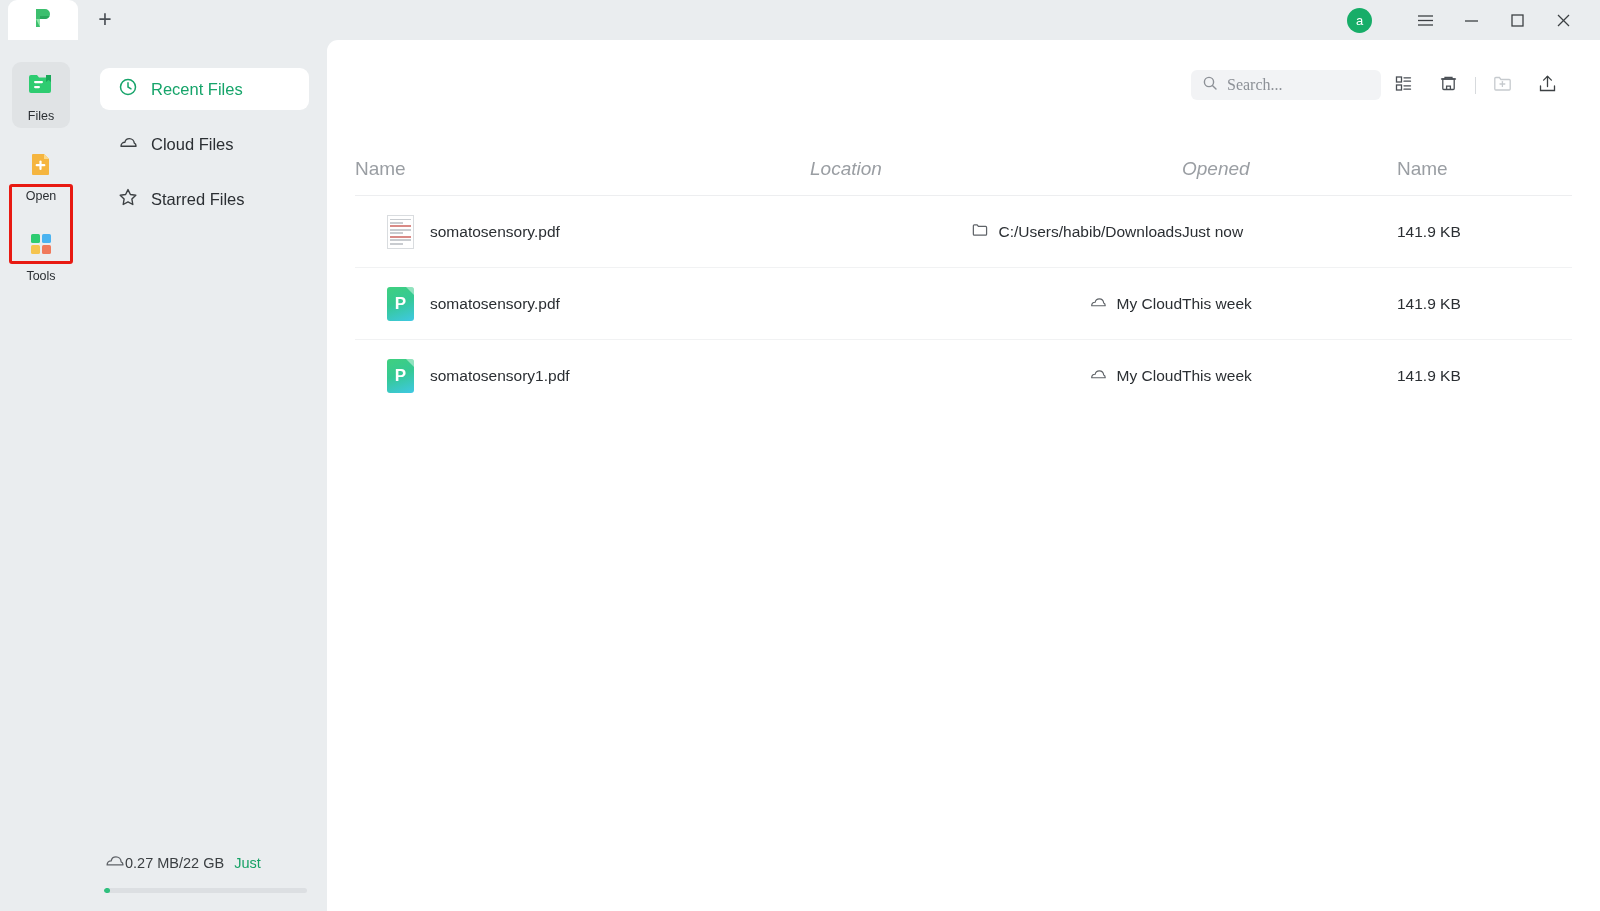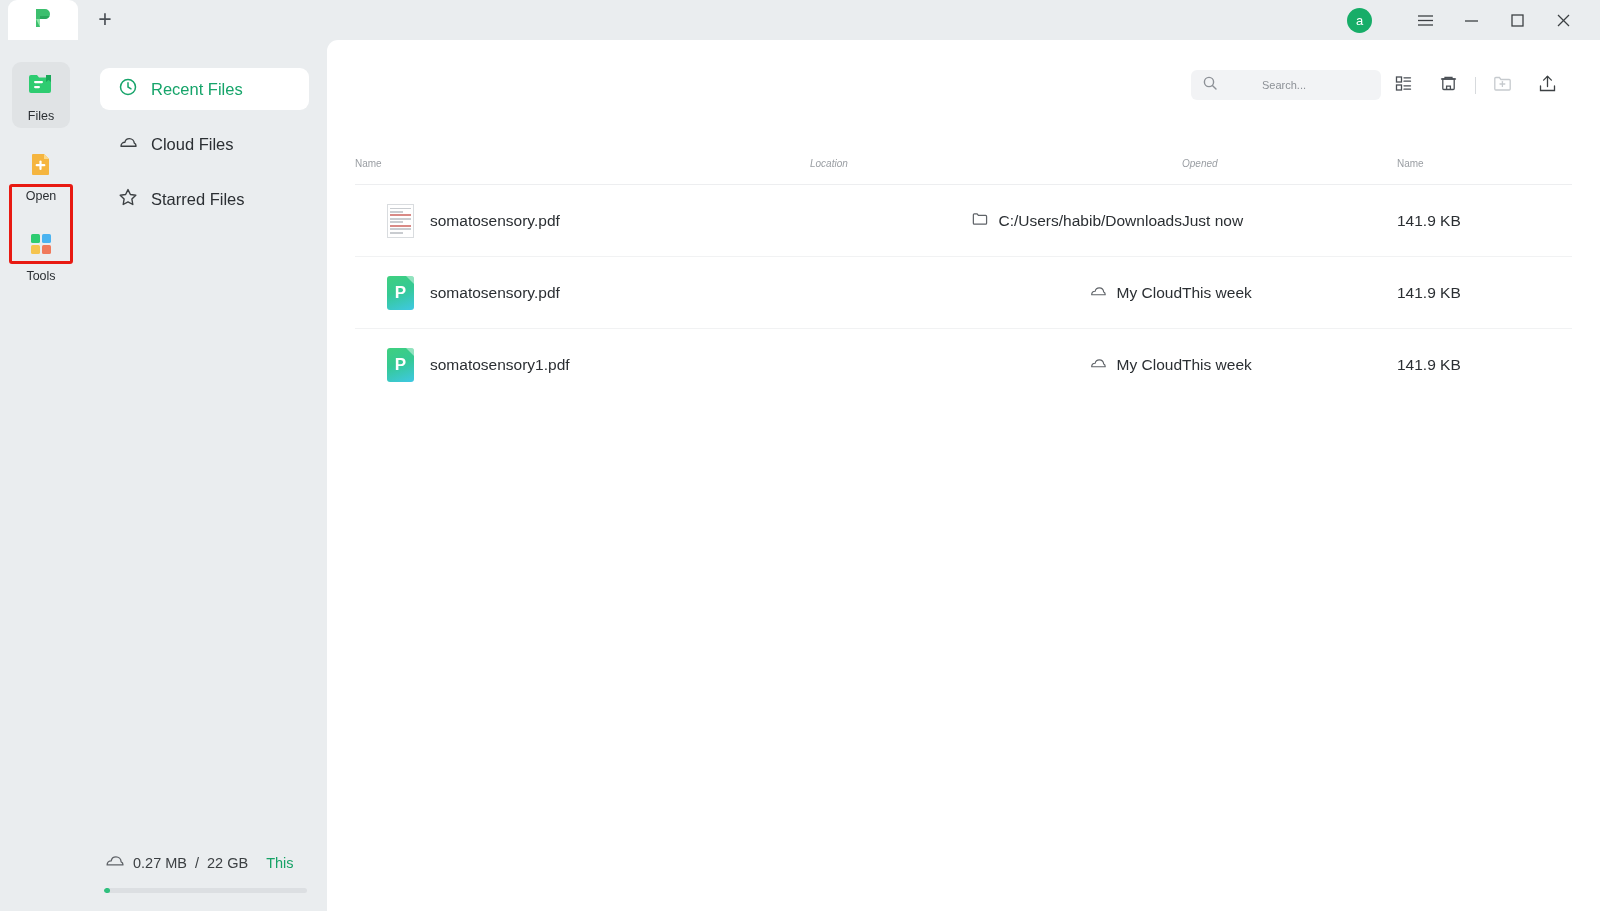--- a/index.html
+++ b/index.html
@@ -75,21 +75,21 @@
     height: 42px; margin: 0 18px 13px 18px; padding-left: 18px;
     border-radius: 9px; cursor: pointer;
     font-size: 16.5px; color: #2b2f33; text-align: right;
   }
   .nav-item.active { background: #ffffff; color: #16a46a; }
   .nav-item.active svg { stroke: #16a46a; }
 
   .storage {
     position: absolute; left: 0; bottom: 18px; width: 245px; padding: 0 22px;
   }
-  .storage-row { display: flex; align-items: center; gap: 8px; }
+  .storage-row { display: flex; align-items: center; }
   .storage-txt { font-size: 14.5px; color: #3c4043; }
   .storage-view { font-size: 14.5px; color: #17a266; cursor: pointer; margin-left: 10px; }
   .bar {
     margin-top: 13px; width: 203px; height: 5px;
     background: #dcdfe2; border-radius: 3px; overflow: hidden;
   }
   .bar > i { display: block; height: 100%; background: #2fc07e; border-radius: 3px; }
 
   
   .content {
@@ -100,33 +100,33 @@
   .toolbar {
     position: absolute; top: 28px; right: 30px;
     display: flex; align-items: center; gap: 0;
   }
   .search {
     width: 190px; height: 30px; background: #f2f3f5; border-radius: 6px;
     display: flex; align-items: center; padding: 0 11px; gap: 9px;
   }
   .search input {
     border: 0; outline: 0; background: transparent;
-    font-family: Liberation Sans, sans-serif;
-    font-size: 11px; color: #6d7278; width: 140px; margin-left: 35px;
+    font-family: Liberation Serif, serif;
+    font-size: 16px; color: #6d7278; width: 140px;
   }
   .search input::placeholder { color: #8d9197; }
   .tbtn {
     width: 45px; height: 34px; display: flex;
     align-items: center; justify-content: center; cursor: pointer;
   }
   .tdiv { width: 1px; height: 17px; background: #d7dadd; margin: 0 4px; }
 
   table { position: absolute; top: 118px; left: 28px; width: 1217px; border-collapse: collapse; }
   th {
-    text-align: left; font-weight: normal; font-size: 10px;
+    text-align: left; font-weight: normal; font-size: 19px;
     color: #9a9ea3; padding: 0 0 15px 0;
   }
   thead tr { border-bottom: 1px solid #edeef0; }
   td { padding: 0; height: 72px; font-size: 15.5px; color: #2b2f33; }
   tbody tr { border-bottom: 1px solid #f1f2f3; }
   tbody tr:last-child { border-bottom: 0; }
   .cell-name { display: flex; align-items: center; gap: 16px; padding-left: 32px; }
   .cell-loc { display: flex; align-items: center; gap: 10px; color: #2b2f33; justify-content: flex-end; }
   .thumb {
     width: 27px; height: 34px; border: 1px solid #d9dcdf; background: #fff;
@@ -277,21 +277,21 @@
     <div class="storage">
       <div class="storage-row">
         <span>
           <svg width="21" height="21" viewBox="0 0 20 20" fill="none" stroke="#5f6368" stroke-width="1.3" stroke-linejoin="round">
             <path d="M3 14.2c0-2.2 1.7-3.9 3.8-3.9.5-2.2 2.4-3.7 4.6-3.7 2.6 0 4.7 2 4.9 4.6 1 .4 1.7 1.5 1.7 2.7 0 .1 0 .2 0 .3z"></path>
           </svg>
         </span>
         <span class="storage-txt">0.27 MB</span>
         <span class="storage-txt">/</span>
         <span class="storage-txt">22 GB</span>
-        <span class="storage-view">This</span>
+        <span class="storage-view">Just</span>
       </div>
       <div class="bar">
           <i id="bar-fill" style="width: 3%;"></i>
         </div>
     </div>
   </div>
 
   <div class="content">
 
     <div class="toolbar">

